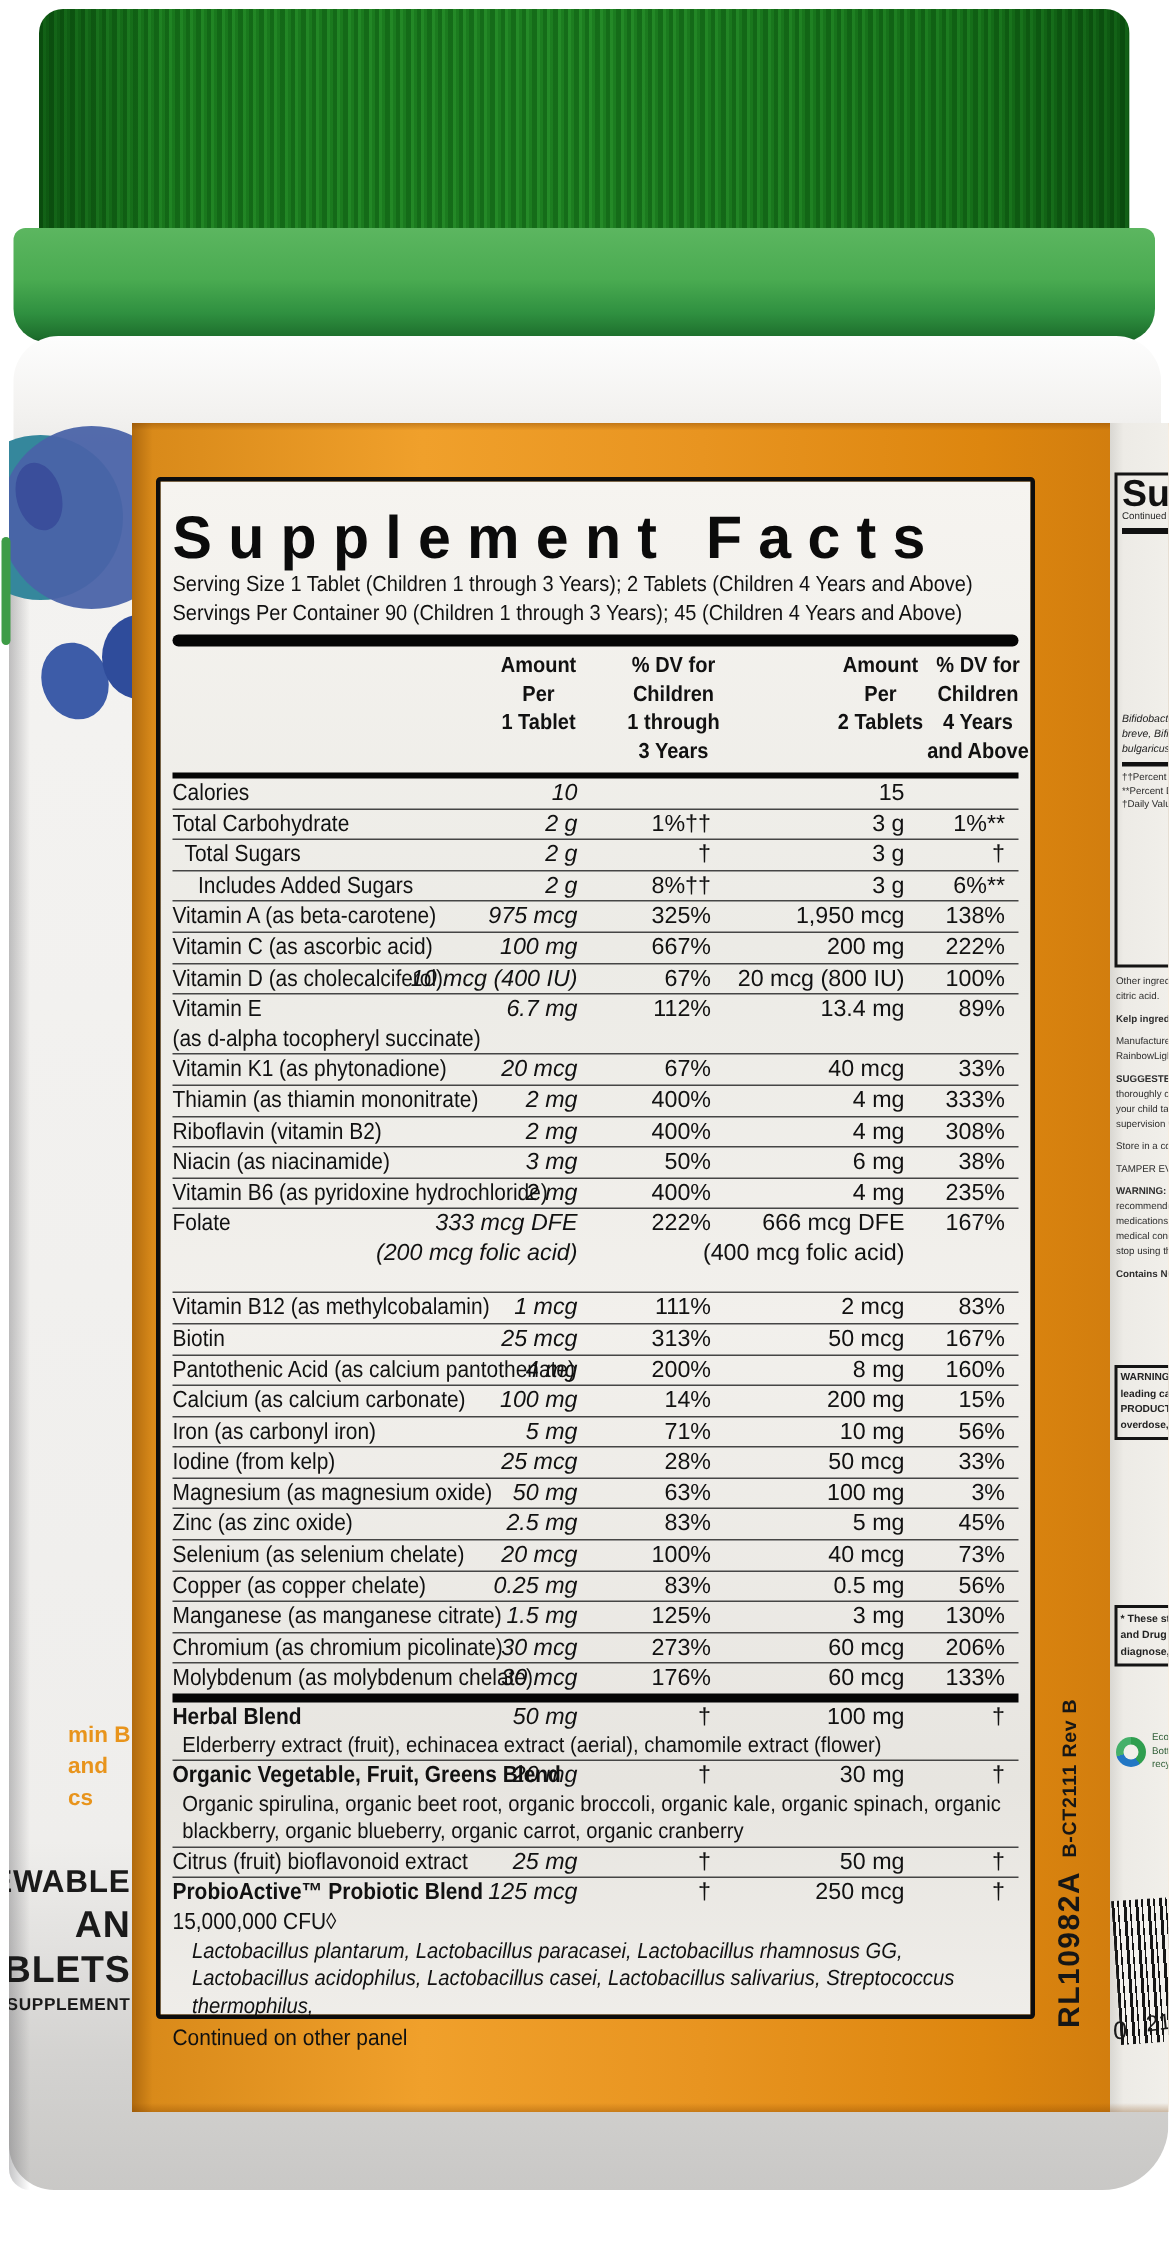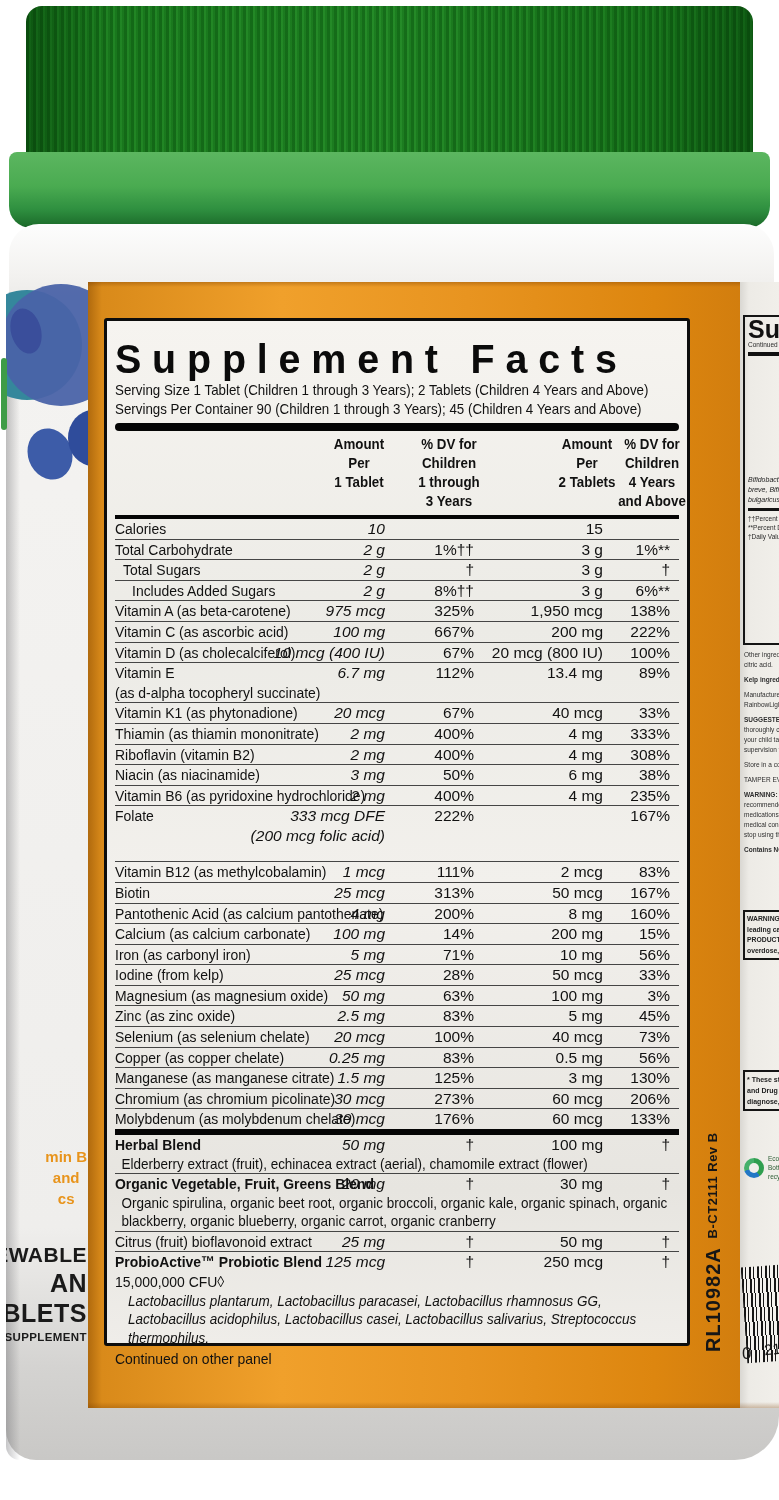--- a/index.html
+++ b/index.html
@@ -23,21 +23,21 @@
   .bbody{position:absolute;left:6px;right:0;top:300px;height:1160px;
     border-radius:0 0 44px 30px;
     background:linear-gradient(180deg,#f4f3f1 0%,#efeeec 80%,#e2e1df 86%,#d4d3d1 92%,#c9c8c6 100%);}
   .bbody:after{content:"";position:absolute;left:0;top:0;bottom:0;width:14px;
     background:linear-gradient(90deg,rgba(90,90,95,.35),rgba(90,90,95,0));border-radius:0 0 0 44px;}
 
   
   .front-strip{position:absolute;left:6px;top:282px;width:82px;height:1126px;overflow:hidden;}
   .c{position:absolute;border-radius:50%;}
   .green-sliver{position:absolute;left:1px;top:358px;width:6px;height:72px;background:#3e9c47;border-radius:3px;}
-  .orange-frag{position:absolute;right:1px;top:864px;text-align:center;color:#e8941c;
+  .orange-frag{position:absolute;right:1px;top:864px;text-align:left;color:#e8941c;
     font-weight:700;font-size:15px;line-height:21px;}
   .black-frag{position:absolute;right:1px;top:960px;text-align:right;color:#1a1a1a;font-weight:700;}
   .black-frag .l1{font-size:21px;line-height:26px;letter-spacing:.5px;}
   .black-frag .l2{font-size:25px;line-height:30px;letter-spacing:.5px;}
   .black-frag .l3{font-size:11.5px;line-height:18px;letter-spacing:.4px;}
 
   
   .label{position:absolute;left:88px;right:0;top:282px;height:1126px;
     background:linear-gradient(90deg,#b06a0e 0%,#d98a1a 2%,#f0a02b 28%,#e89420 55%,#dd860f 82%,#cd7a0e 100%);}
   .label:before{content:"";position:absolute;left:0;right:0;top:0;height:5px;
@@ -261,20 +261,22 @@
             <span class="v a1">2 mg</span>
             <span class="v d1">400%</span>
             <span class="v a2">4 mg</span>
             <span class="v d2">235%</span>
           </div>
           <div class="row" style="min-height: 56px;">
             <div><span class="nm">Folate</span></div>
             <span class="v a1">333 mcg DFE
 (200 mcg folic acid)</span>
             <span class="v d1">222%</span>
+            <span class="v a2">666 mcg DFE
+(400 mcg folic acid)</span>
             <span class="v d2">167%</span>
           </div>
           <div class="row">
             <div><span class="nm">Vitamin B12 (as methylcobalamin)</span></div>
             <span class="v a1">1 mcg</span>
             <span class="v d1">111%</span>
             <span class="v a2">2 mcg</span>
             <span class="v d2">83%</span>
           </div>
           <div class="row">

